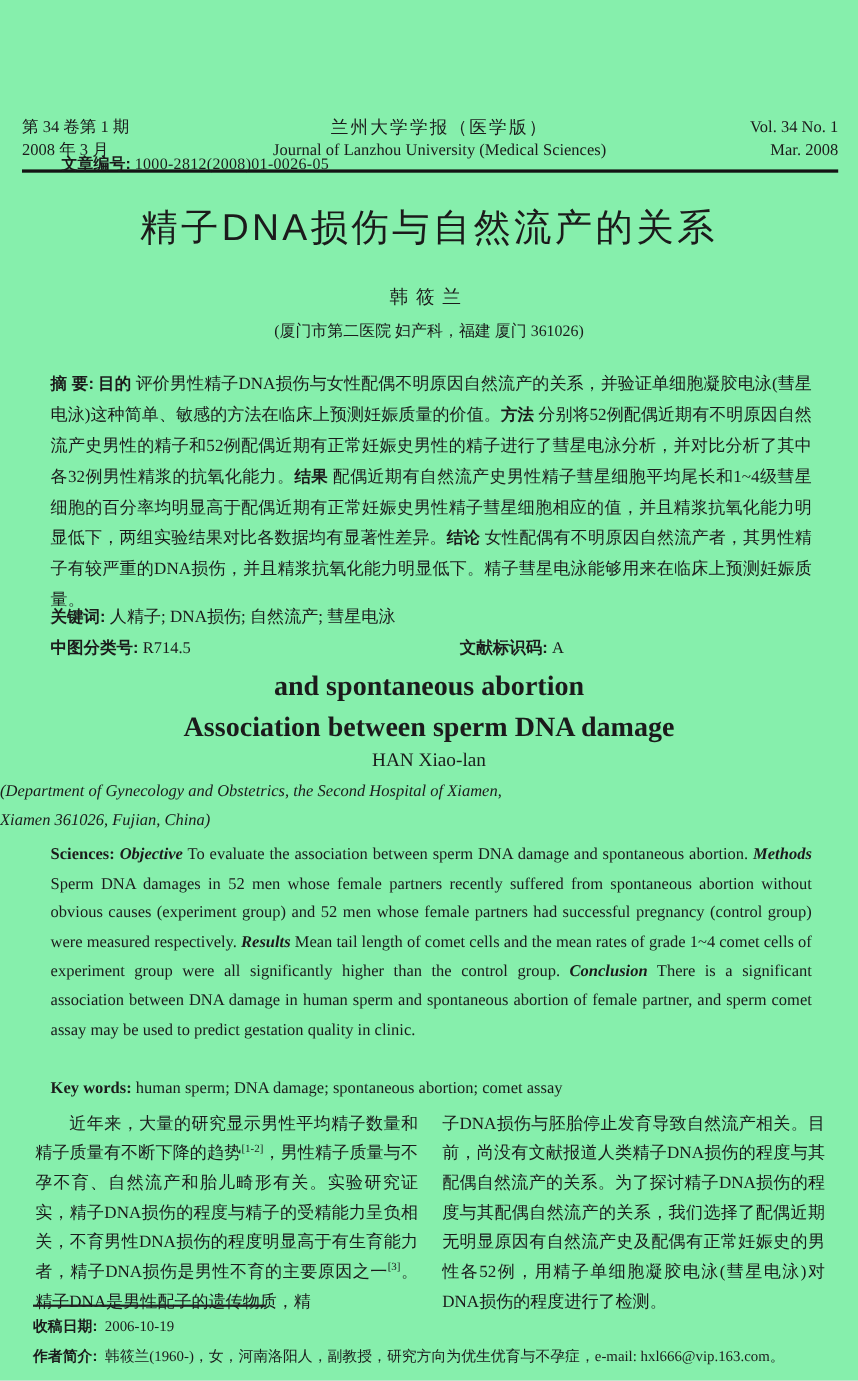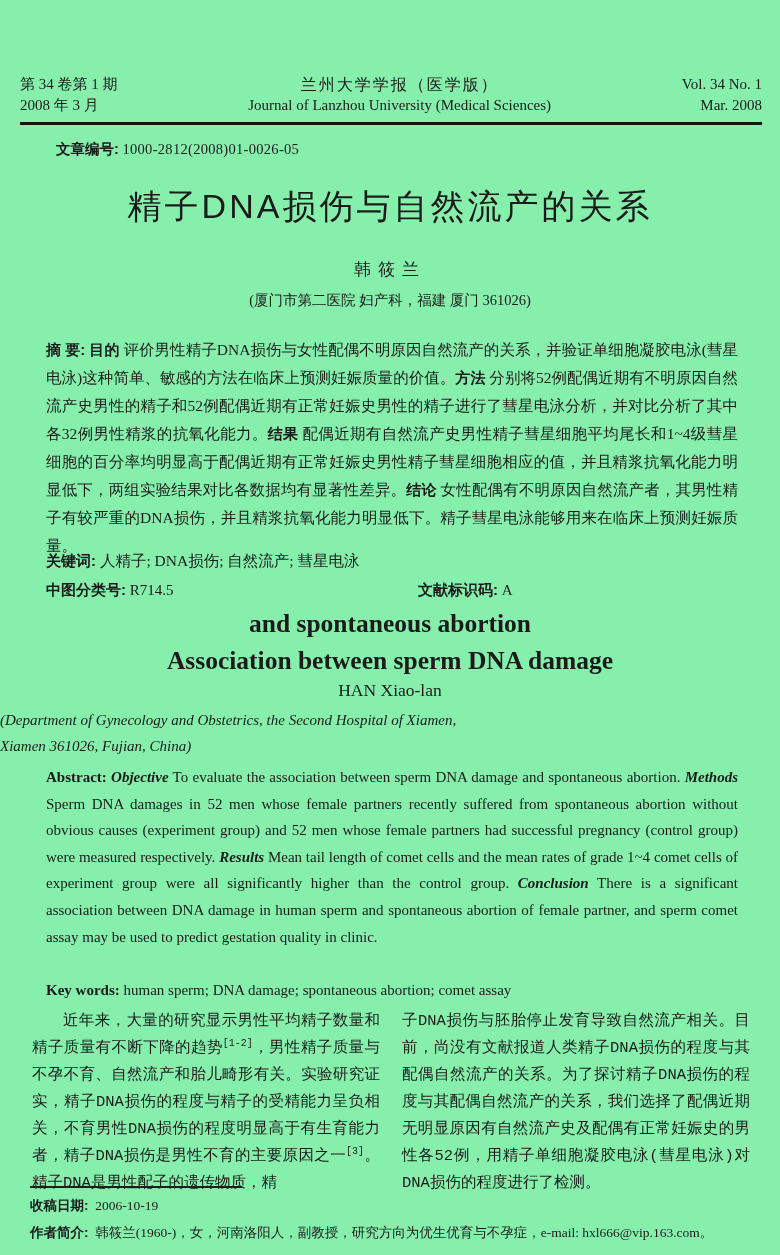--- a/index.html
+++ b/index.html
@@ -15,21 +15,21 @@
   
   .jheader {
     position:absolute; top:74px; left:20px; right:18px;
     display:flex; justify-content:space-between; align-items:flex-end;
     padding-bottom:6px; border-bottom:3px solid #141414;
   }
   .jh-left  { font-size:15px; line-height:21px; text-align:left; }
   .jh-center{ text-align:center; }
   .jh-cn    { font-size:16px; line-height:21px; letter-spacing:2px; }
   .jh-en    { font-size:15px; line-height:21px; }
-  .jh-right { font-size:15px; line-height:21px; text-align:right; }
+  .jh-right { font-size:15px; line-height:21px; text-align:right;margin-top:32px; }
 
   .article-no { top:140px; left:56px; font-size:14.5px; }
   .article-no .val { letter-spacing:0.3px; }
 
   .title-cn {
     top:184px; left:0; width:780px; margin:0; text-align:center;
     font-family:"Liberation Sans","DejaVu Sans",sans-serif;
     font-size:34px; font-weight:400; letter-spacing:3px;
   }
   .author-cn { top:258px; left:0; width:780px; text-align:center; font-size:17px; letter-spacing:7px; }
@@ -52,21 +52,21 @@
   .affil-en  { top:707px; left:0; width:780px; font-style:italic; font-size:15px; line-height:26px; }
 
   .abs-en {
     top:764px; left:46px; right:42px; margin:0;
     font-size:15px; line-height:26.6px; text-align:justify;
   }
   .abs-en .head { font-weight:700; font-style:italic; }
   .kw-en { top:977px; left:46px; right:42px; margin:0; font-size:15px; line-height:27px; }
 
   .body-cols { top:1008px; left:32px; right:30px; display:flex; gap:22px; }
-  .body-cols .col { flex:1;font-family:Liberation Mono, monospace; }
+  .body-cols .col { flex:1; }
   .body-cols p { margin:0; font-size:15.5px; line-height:27px; text-align:justify; }
   .indent { text-indent:2em; }
   sup { font-size:10px; line-height:0; }
 
   .footnote { top:1186px; left:30px; right:24px; }
   .fn-rule  { width:212px; height:0; border-top:2px solid #1e1e1e; margin-bottom:4px; }
   .fn-line  { font-size:13.5px; line-height:27px; white-space:nowrap; }
   .fn-line .hei { font-size:13.5px; }
 </style>
 </head>
@@ -125,21 +125,21 @@
   </h2>
 
   <div class="abs-block author-en">HAN Xiao-lan</div>
 
   <div class="abs-block affil-en">
     <div>(Department of Gynecology and Obstetrics, the Second Hospital of Xiamen,</div>
     <div>Xiamen 361026, Fujian, China)</div>
   </div>
 
   <p class="abs-block abs-en">
-    <b>Abstract:</b>
+    <b>Sciences:</b>
     <span class="head">Objective</span>
     <span>To evaluate the association between sperm DNA damage and spontaneous abortion.</span>
     <span class="head">Methods</span>
     <span>Sperm DNA damages in 52 men whose female partners recently suffered from spontaneous abortion without obvious causes (experiment group) and 52 men whose female partners had successful pregnancy (control group) were measured respectively.</span>
     <span class="head">Results</span>
     <span>Mean tail length of comet cells and the mean rates of grade 1~4 comet cells of experiment group were all significantly higher than the control group.</span>
     <span class="head">Conclusion</span>
     <span>There is a significant association between DNA damage in human sperm and spontaneous abortion of female partner, and sperm comet assay may be used to predict gestation quality in clinic.</span>
   </p>
 

